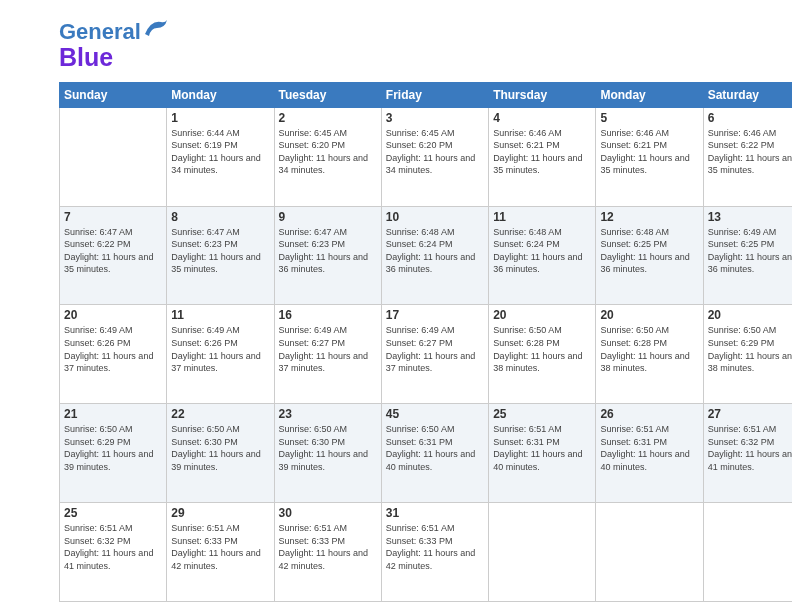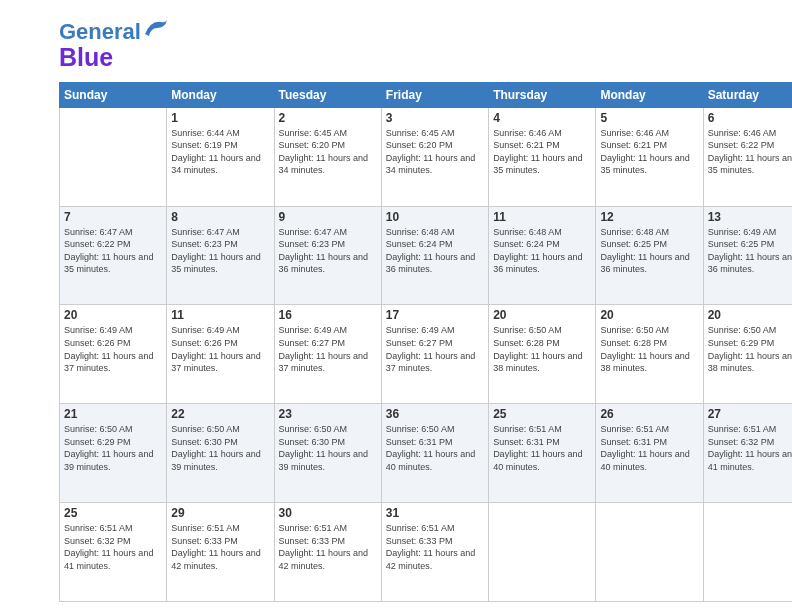--- a/index.html
+++ b/index.html
@@ -221,21 +221,21 @@
           </td>
           <td>
             <div class="day-number">22</div>
             <div class="day-info">Sunrise: 6:50 AM<br>Sunset: 6:30 PM<br>Daylight: 11 hours and 39 minutes.</div>
           </td>
           <td>
             <div class="day-number">23</div>
             <div class="day-info">Sunrise: 6:50 AM<br>Sunset: 6:30 PM<br>Daylight: 11 hours and 39 minutes.</div>
           </td>
           <td>
-            <div class="day-number">36</div>
+            <div class="day-number">45</div>
             <div class="day-info">Sunrise: 6:50 AM<br>Sunset: 6:31 PM<br>Daylight: 11 hours and 40 minutes.</div>
           </td>
           <td>
             <div class="day-number">25</div>
             <div class="day-info">Sunrise: 6:51 AM<br>Sunset: 6:31 PM<br>Daylight: 11 hours and 40 minutes.</div>
           </td>
           <td>
             <div class="day-number">26</div>
             <div class="day-info">Sunrise: 6:51 AM<br>Sunset: 6:31 PM<br>Daylight: 11 hours and 40 minutes.</div>
           </td>

